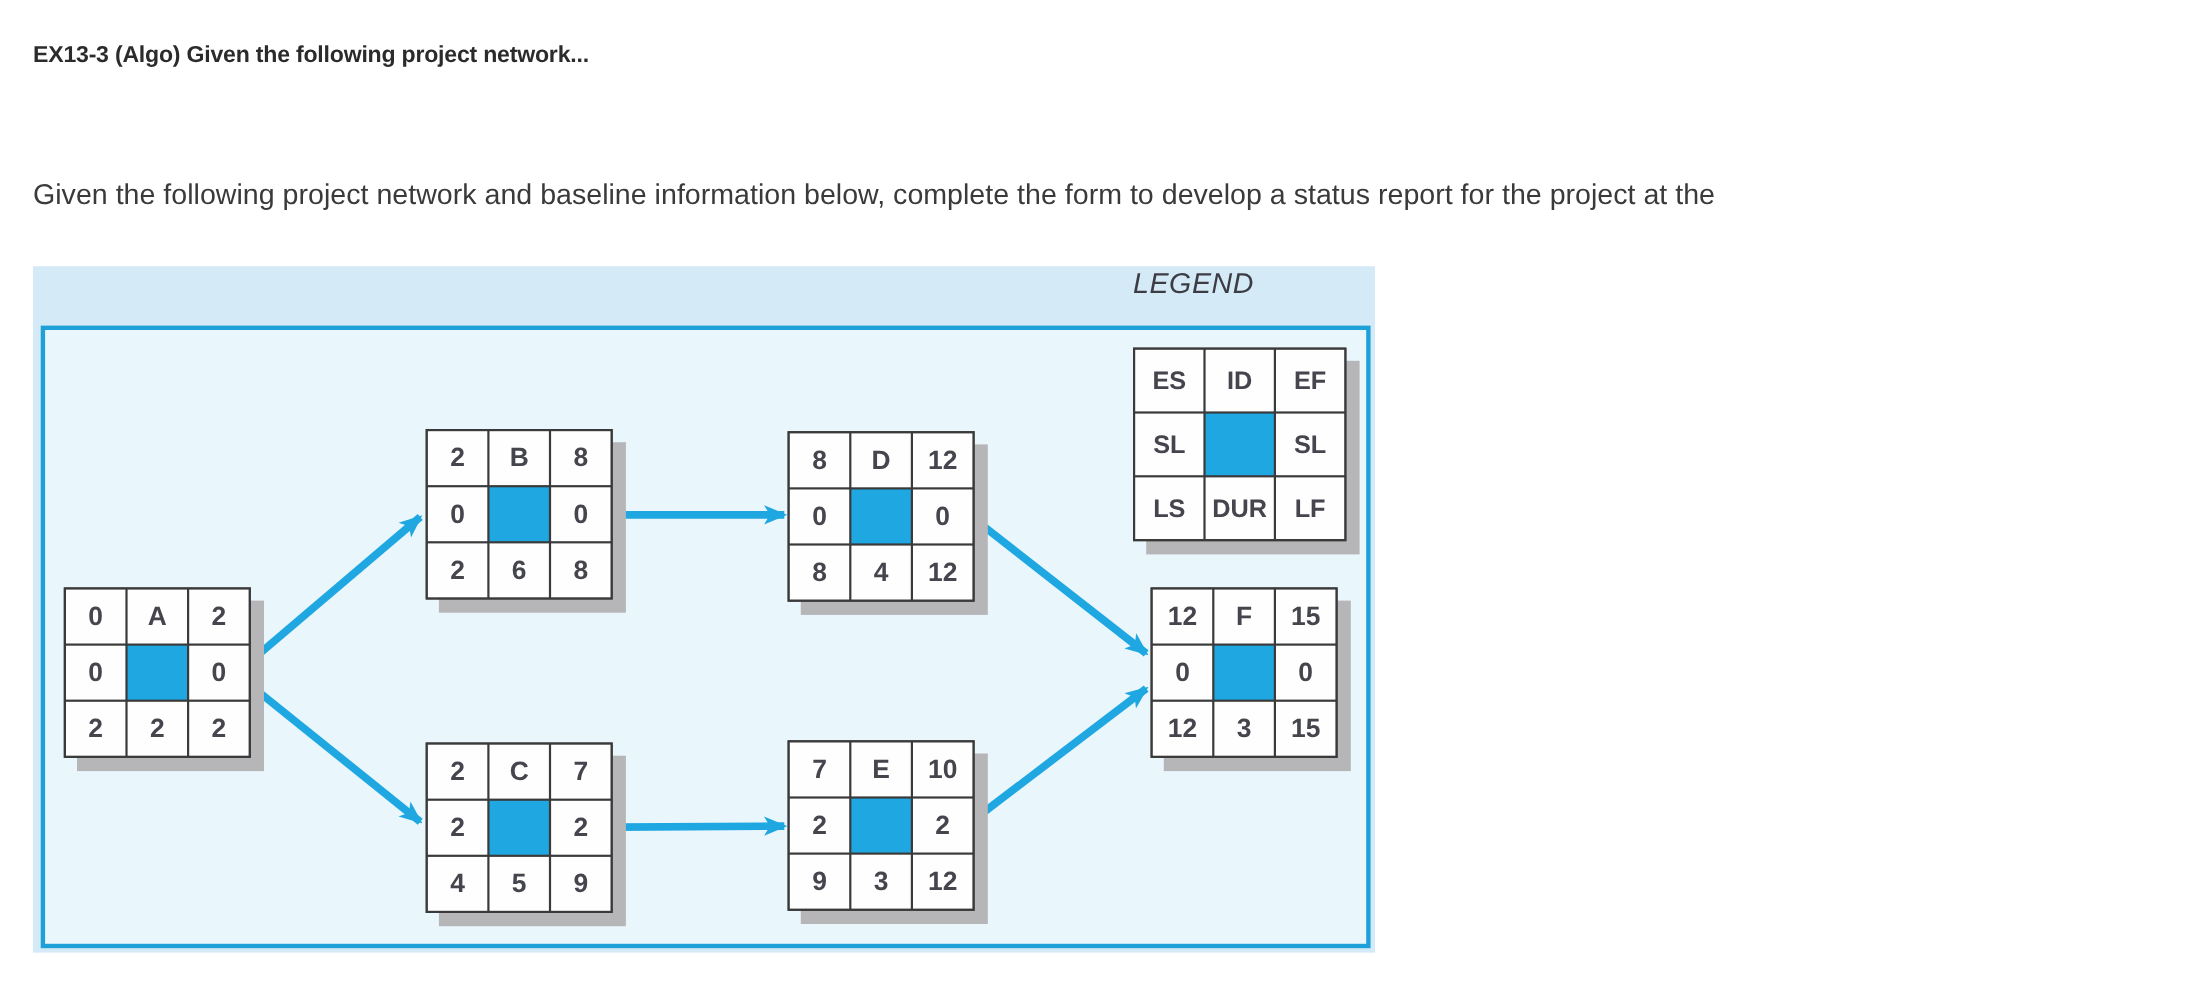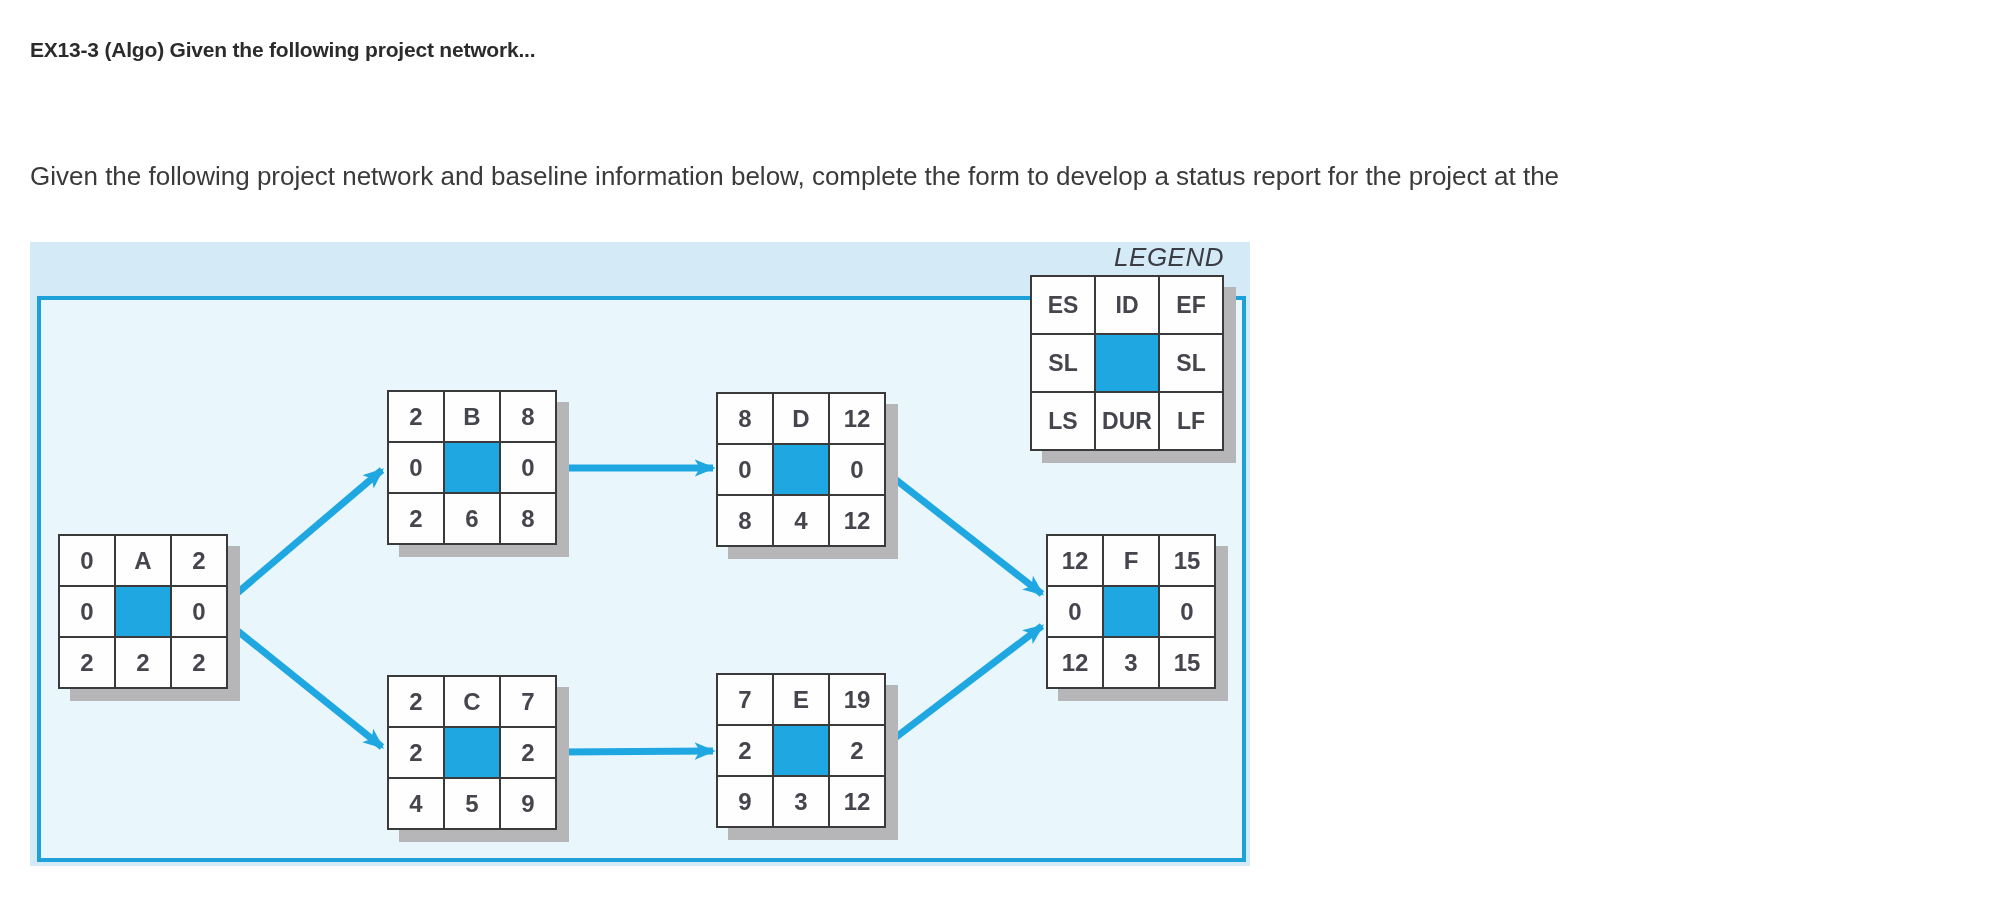--- a/index.html
+++ b/index.html
@@ -12,27 +12,27 @@
 
   .panel{position:absolute;left:30px;top:242px;width:1220px;height:624px;background:#d4ebf7;}
   .inner-frame{position:absolute;left:7px;top:54px;width:1209px;height:566px;box-sizing:border-box;border:4px solid #1ea0d8;background:#e9f6fc;}
 
   .arrow-layer{position:absolute;left:0;top:0;width:1220px;height:624px;pointer-events:none;}
 
   .node{position:absolute;}
   .ngrid{display:grid;grid-template-columns:repeat(3,54px);grid-auto-rows:49px;gap:2px;
          background:#3a3a3a;border:2px solid #3a3a3a;box-shadow:12px 12px 0 #b6b6b8;}
   .lgrid{display:grid;grid-template-columns:repeat(3,62px);grid-auto-rows:56px;gap:2px;
-         background:#3a3a3a;border:2px solid #3a3a3a;box-shadow:12px 12px 0 #b6b6b8;}
+         background:#3a3a3a;border:2px solid #3a3a3a;box-shadow:12px 12px 0 #b6b6b8;margin-top:41px;}
   .cell{background:#fefefe;display:flex;align-items:center;justify-content:center;
         font-size:24px;font-weight:700;color:#45454d;}
   .lgrid .cell{font-size:23px;}
   .cell.fill{background:#1fa7e1;}
 
-  .legend-title{position:absolute;left:1000px;top:0px;width:194px;text-align:right;
+  .legend-title{position:absolute;left:1000px;top:0px;width:194px;text-align:left;
         font-size:26px;font-style:italic;font-weight:400;color:#3c3c44;letter-spacing:0.5px;}
   .legend-grid-wrap{position:absolute;left:1000px;top:33px;}
 
   .node-A{left:28px;top:292px;}
   .node-B{left:357px;top:148px;}
   .node-C{left:357px;top:433px;}
   .node-D{left:686px;top:150px;}
   .node-E{left:686px;top:431px;}
   .node-F{left:1016px;top:292px;}
 </style>
@@ -135,21 +135,21 @@
         <div class="cell">8</div>
         <div class="cell">4</div>
         <div class="cell">12</div>
       </div>
     </div>
 
     <div class="node node-E">
       <div class="ngrid">
         <div class="cell">7</div>
         <div class="cell">E</div>
-        <div class="cell">19</div>
+        <div class="cell">10</div>
         <div class="cell">2</div>
         <div class="cell fill"></div>
         <div class="cell">2</div>
         <div class="cell">9</div>
         <div class="cell">3</div>
         <div class="cell">12</div>
       </div>
     </div>
 
     <div class="node node-F">

